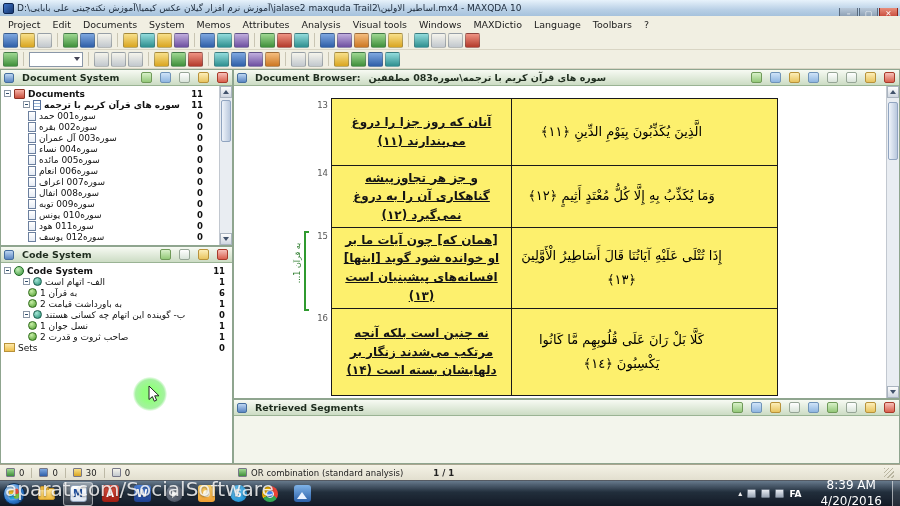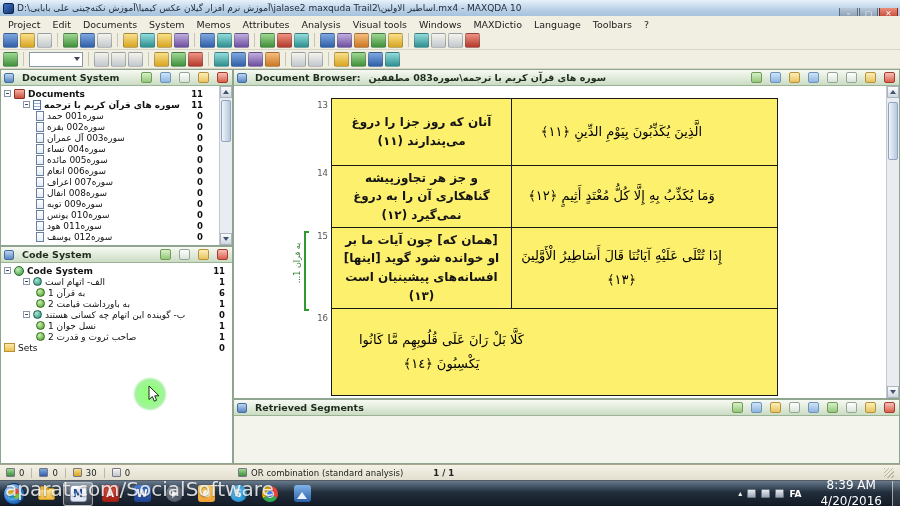--- a/index.html
+++ b/index.html
@@ -51,21 +51,21 @@
   .hicon.g{background:linear-gradient(#d8f0c8,#93c878);border-color:#6f9a58;}
   .hicon.y{background:linear-gradient(#fdeeb8,#e8c45f);border-color:#b8923a;}
   .hicon.r{background:linear-gradient(#f6c0b8,#d9604e);border-color:#a83a2a;}
   .pico{width:10px;height:10px;border-radius:2px;background:linear-gradient(#bcd6f2,#5b86c2);border:1px solid #456e9e;flex:0 0 auto;}
 
   
   .tree{position:absolute;left:0;right:13px;top:16px;bottom:0;overflow:hidden;padding-top:2px;}
   .codesys .tree{right:0;}
   .trow{position:relative;height:11px;display:flex;align-items:center;gap:3px;
     padding:0 22px 0 3px;font-size:9px;color:#111;white-space:nowrap;}
-  .lvl1{padding-left:22px;} .lvl2{padding-left:35px;}
+  .lvl1{padding-left:22px;} .lvl2{padding-left:27px;}
   .twisty{position:relative;width:7px;height:7px;border:1px solid #8a96a5;background:#fff;flex:0 0 auto;}
   .twisty::after{content:"";position:absolute;left:1px;right:1px;top:2px;height:1px;background:#33506e;}
   .tlabel{overflow:hidden;}
   .tlabel.bold{font-weight:bold;}
   .tcount{position:absolute;right:16px;font-size:8.5px;font-weight:bold;}
   .codesys .tcount{right:7px;}
   .ico{flex:0 0 auto;}
   .ico-docs-root{width:11px;height:10px;background:linear-gradient(#f7b2a6,#c94f3d);border:1px solid #8e3325;border-radius:1px;}
   .ico-textgroup{width:8px;height:10px;background:repeating-linear-gradient(#fff 0 2px,#9ab6d8 2px 3px);border:1px solid #56709a;}
   .ico-doc{width:8px;height:10px;background:linear-gradient(#ffffff,#e6ecf5);border:1px solid #6b7f9e;}
@@ -87,21 +87,21 @@
   
   .dbcontent{position:absolute;left:0;right:0;top:16px;bottom:0;background:#fff;overflow:hidden;}
   .paranum{position:absolute;left:74px;width:20px;text-align:right;font-size:8.5px;color:#555;}
   .bracket{position:absolute;left:70px;width:5px;border:2px solid #2f9a2f;border-right:none;}
   .bracket-label{position:absolute;left:16px;top:172px;width:96px;height:10px;
     transform:rotate(-90deg);font-size:8px;color:#2e7d2e;text-align:center;white-space:nowrap;}
   .qtable{position:absolute;left:97px;top:12px;width:447px;border:1px solid #1a1a1a;background:#fdf06d;}
   .qrow{display:flex;border-bottom:1px solid #1a1a1a;}
   .qrow:last-child{border-bottom:none;}
   .qcell{display:flex;align-items:center;justify-content:center;text-align:center;direction:rtl;padding:2px 8px;}
-  .qcell.fa{width:180px;border-right:1px solid #1a1a1a;font-size:12px;font-weight:bold;color:#141414;line-height:1.55;}
+  .qcell.fa{width:180px;border-right:1px solid #1a1a1a;font-size:12px;font-weight:bold;color:#141414;line-height:1.55;text-decoration:underline;}
   .qcell.ar{width:219px;font-size:13px;font-weight:normal;color:#000000;line-height:1.85;}
 
   .retrieved .rcontent{position:absolute;left:0;right:0;top:16px;bottom:0;background:#f3f5ec;}
 
   
   .statusbar{position:absolute;left:0;top:464px;width:900px;height:16px;
     background:linear-gradient(#f4f2e6,#e2dfcf);border-top:1px solid #a9a690;
     display:flex;align-items:center;gap:4px;padding:0 6px;font-size:8.5px;color:#222;}
   .sicon{width:9px;height:9px;border:1px solid #778;border-radius:1px;flex:0 0 auto;}
   .ssep{width:1px;height:10px;background:#bdb9a6;margin:0 3px;}
@@ -432,20 +432,21 @@
         </div>
         <div class="qrow" style="height:62px;">
           <div class="qcell fa">و جز هر تجاوزپیشه گناهکاری آن را به دروغ نمی‌گیرد (۱۲)</div>
           <div class="qcell ar">وَمَا يُكَذِّبُ بِهِ إِلَّا كُلُّ مُعْتَدٍ أَثِيمٍ ﴿١٢﴾</div>
         </div>
         <div class="qrow" style="height:81px;">
           <div class="qcell fa">[همان که] چون آیات ما بر او خوانده شود گوید [اینها] افسانه‌های پیشینیان است (۱۳)</div>
           <div class="qcell ar">إِذَا تُتْلَى عَلَيْهِ آيَاتُنَا قَالَ أَسَاطِيرُ الْأَوَّلِينَ ﴿١٣﴾</div>
         </div>
         <div class="qrow" style="height:86px;">
+          <div class="qcell fa">نه چنین است بلکه آنچه مرتکب می‌شدند زنگار بر دلهایشان بسته است (۱۴)</div>
           <div class="qcell ar">كَلَّا بَلْ رَانَ عَلَى قُلُوبِهِم مَّا كَانُوا يَكْسِبُونَ ﴿١٤﴾</div>
         </div>
       </div>
     </div>
     <div class="vscroll">
       <span class="varrow up">
           <i></i>
         </span>
       <span class="vthumb" style="top:16px;height:58px;"></span>
       <span class="varrow down">

